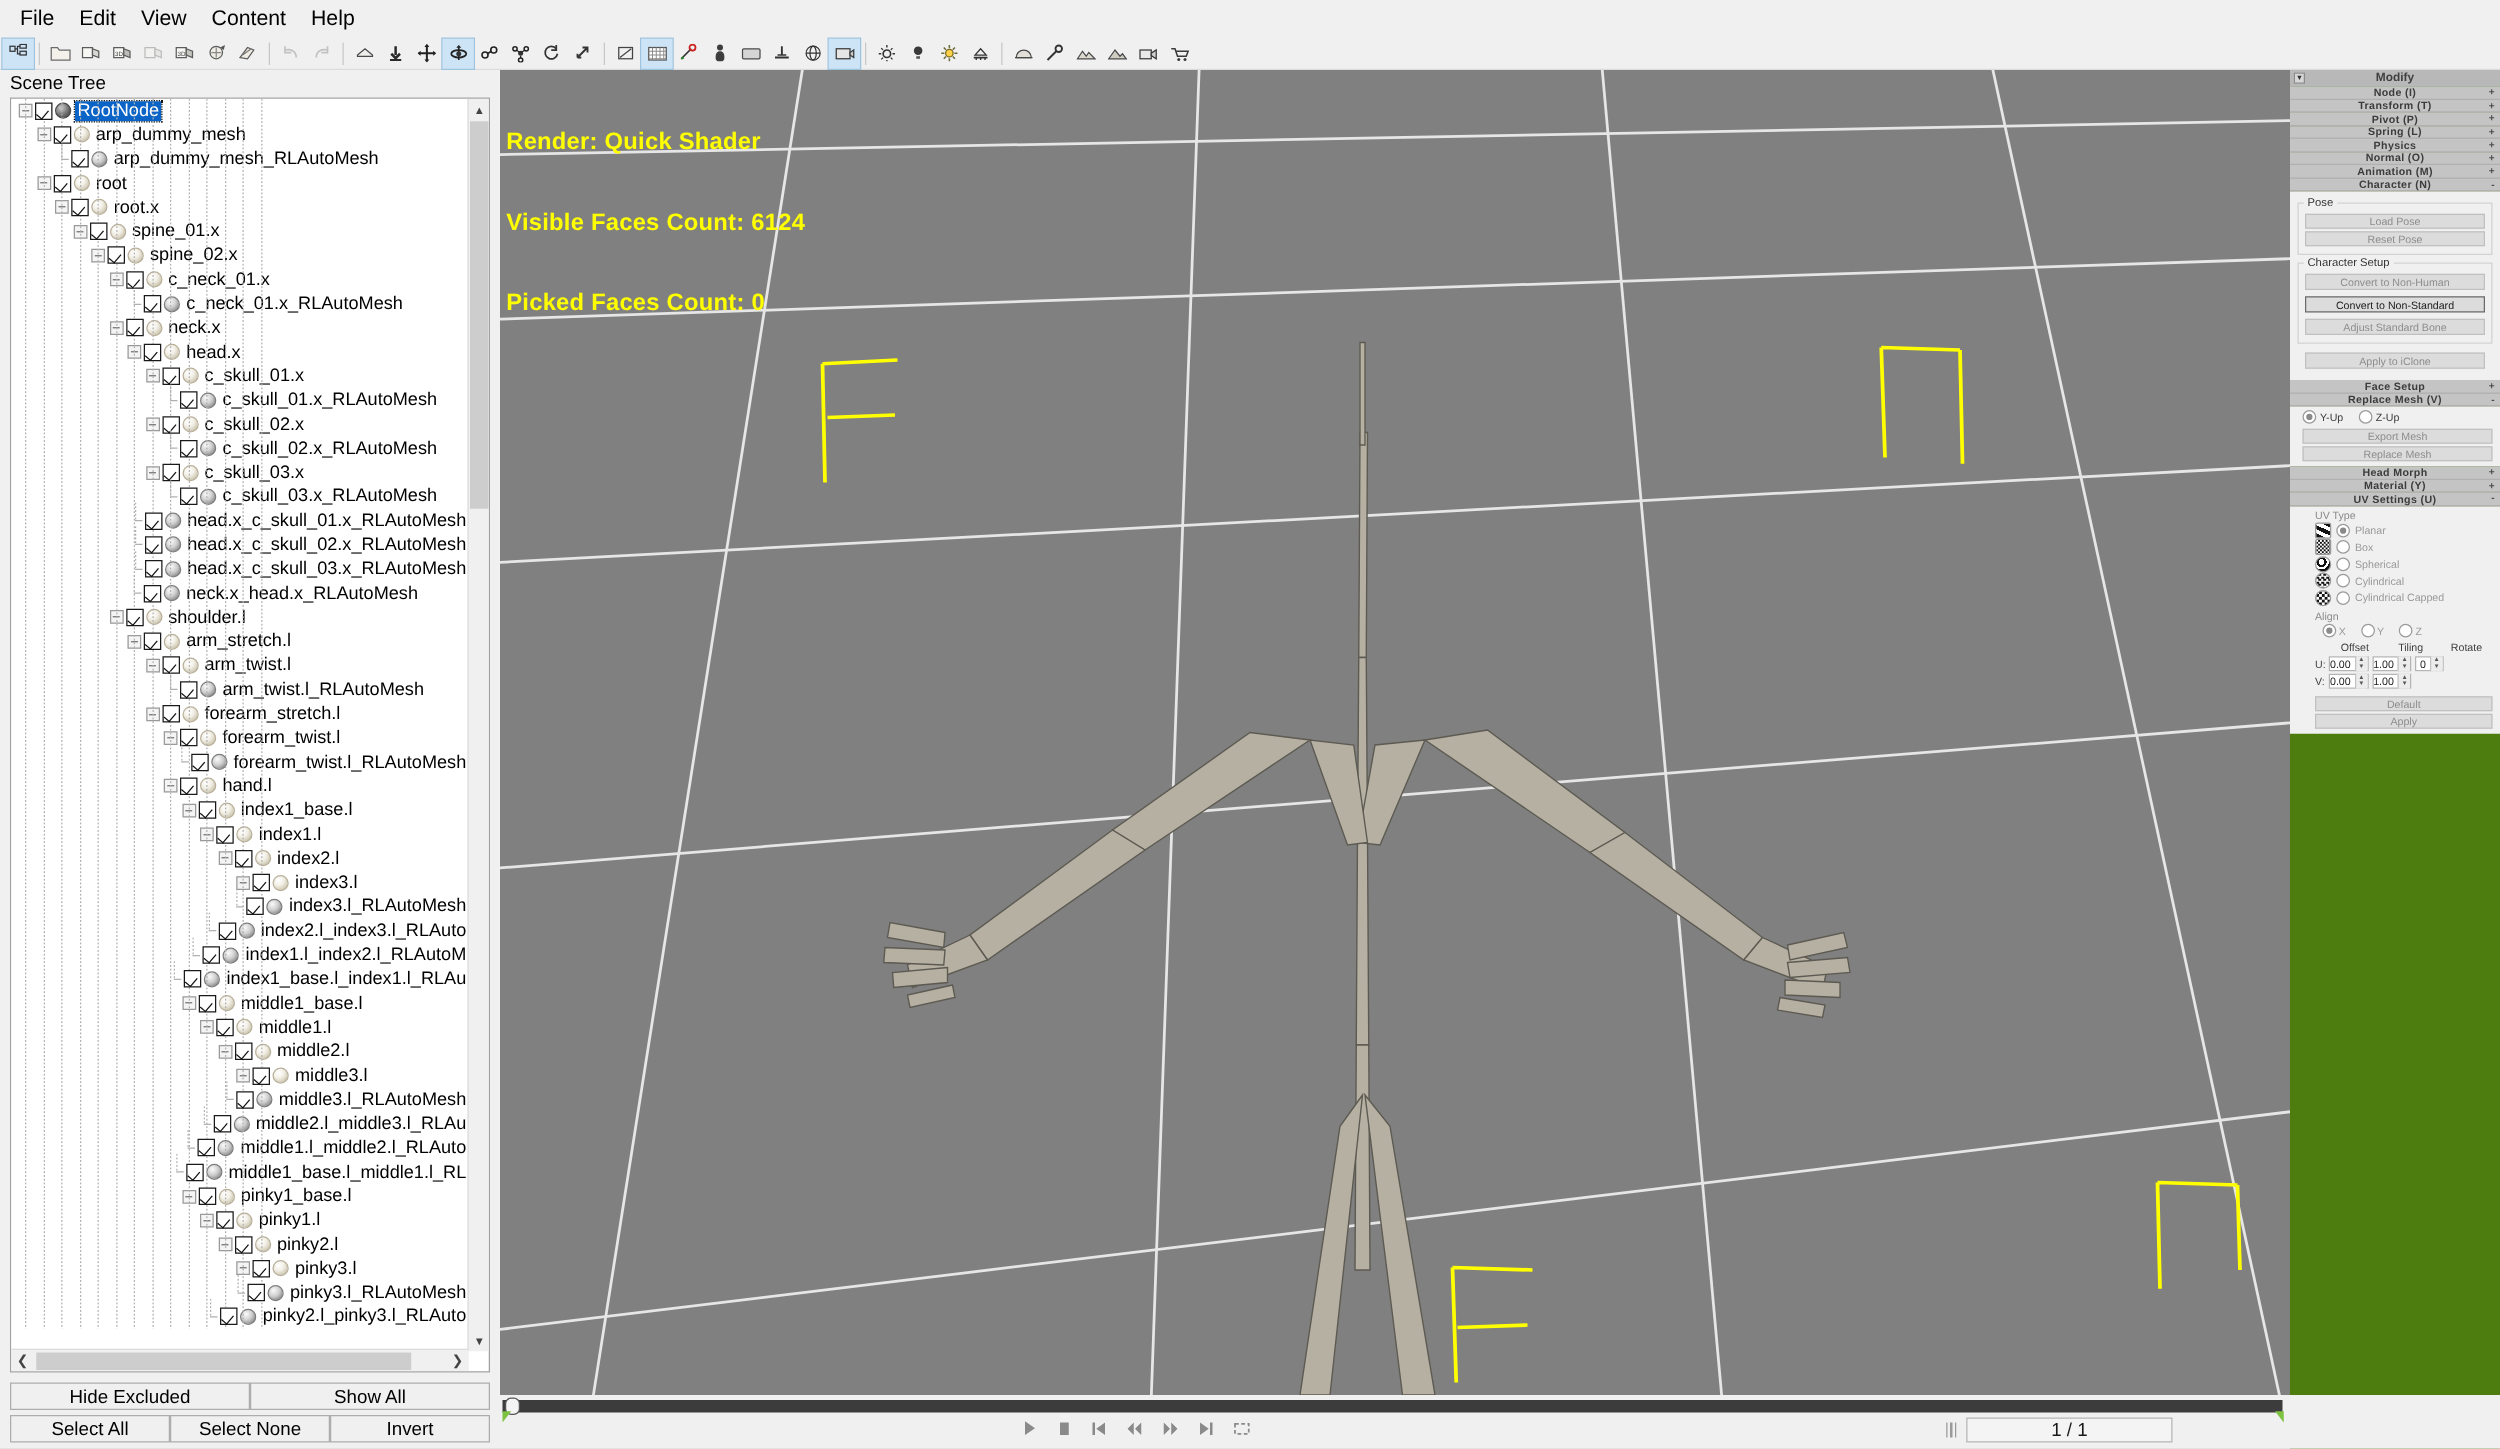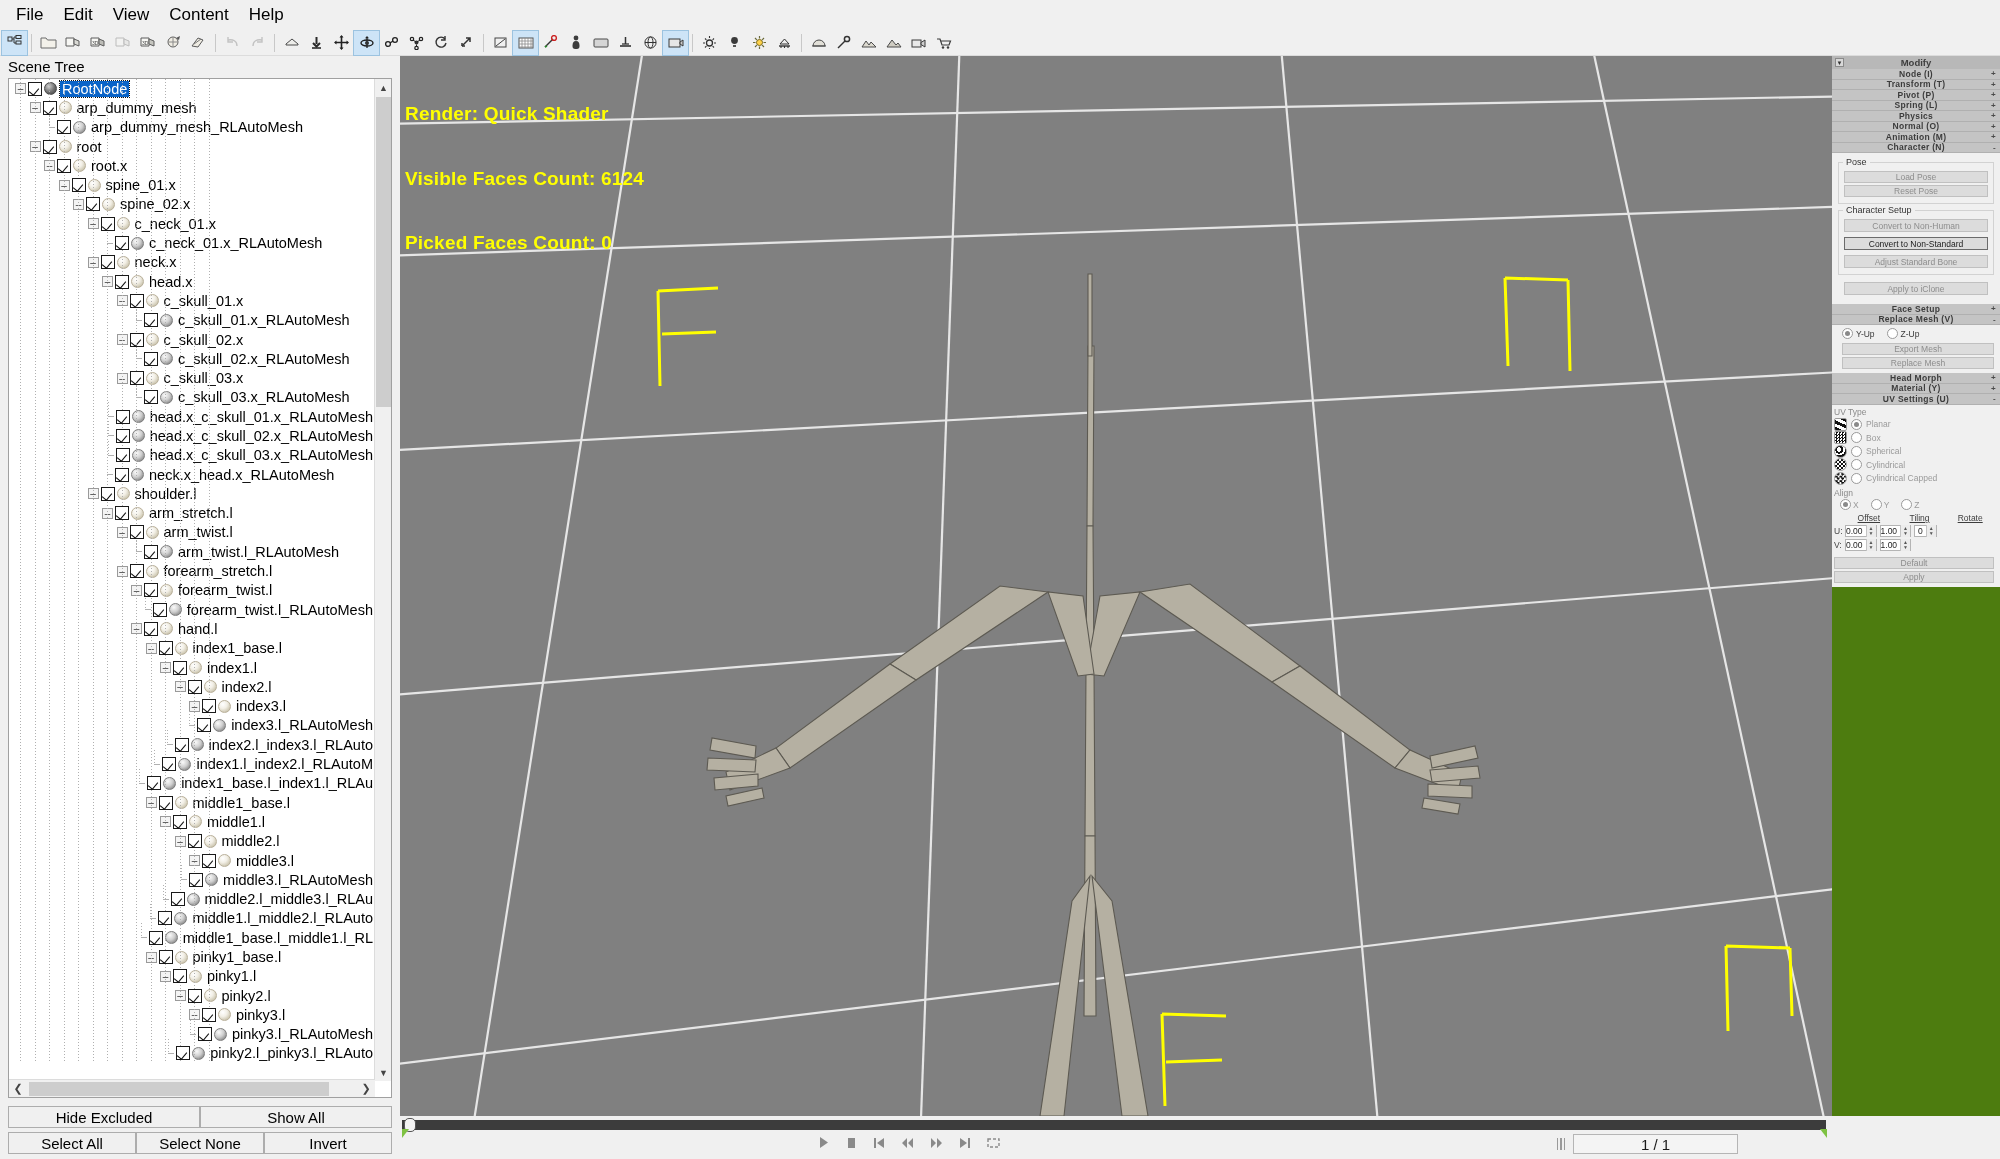--- a/index.html
+++ b/index.html
@@ -116,21 +116,21 @@
   .uvlabel { font-size:8.5px; color:#3a3a3a; }
   .spin { display:flex; align-items:center; border:1px solid #b4b4b4; background:#fff;
           height:12px; }
   .spin .v { flex:1; text-align:right; padding-right:3px; font-size:8.5px; color:#222; }
   .spin .ar { width:10px; height:12px; background:#ececec; border-left:1px solid #c4c4c4;
               display:flex; flex-direction:column; align-items:center; justify-content:center; }
   .spin .ar span { font-size:5px; line-height:5px; color:#555; }
   .fieldrow { display:flex; align-items:center; gap:3px; margin-top:2px; }
   .fieldrow .lk { width:8px; font-size:8.5px; color:#444; }
   .hdr3 { display:flex; gap:3px; padding-left:11px; font-size:8.5px; color:#3d3d3d; }
-  .hdr3 > span { flex:1; text-align:center;text-decoration:underline; }
+  .hdr3 > span { flex:1; text-align:center; }
 
   
   .bottombar { position:absolute; left:400px; top:1116px; width:1432px; height:43px; background:#f0f0f0; }
   .timeline { position:absolute; left:2px; top:4px; width:1424px; height:10px; background:#3c3c3c; }
   .tlhandle { position:absolute; left:2px; top:-2px; width:12px; height:14px;
               border:1.5px solid #555; border-radius:5px; background:#f4f4f4; }
   .tlmark { position:absolute; left:2px; top:13px; width:0;height:0;
             border-left:7px solid #7ec242; border-bottom:9px solid transparent; }
   .tlmark2 { position:absolute; right:5px; top:13px; width:0;height:0;
             border-right:7px solid #7ec242; border-bottom:9px solid transparent; }
@@ -949,21 +949,21 @@
     </div>
     <div class="rollup">
       <span>Material (Y)</span>
       <span class="pm">+</span>
     </div>
     <div class="rollup">
       <span>UV Settings (U)</span>
       <span class="pm">-</span>
     </div>
 
-    <div class="rp-body" style="padding:2px 6px 4px 2px;">
+    <div class="rp-body" style="padding:2px 6px 4px 20px;">
       <div class="uvlabel" style="color:#8a8a8a;margin-bottom:1px;">UV Type</div>
       <div id="uvtypes">
           <div class="uvrow">
             <span class="uvsw" style="background: repeating-linear-gradient(25deg, rgb(17, 17, 17) 0px, rgb(17, 17, 17) 3px, rgb(255, 255, 255) 3px, rgb(255, 255, 255) 6px); border-radius: 2px;"></span>
             <span class="radio on"></span>
             <span class="uvlabel" style="color: rgb(154, 154, 154);">Planar</span>
           </div>
           <div class="uvrow">
             <span class="uvsw" style="background: repeating-conic-gradient(rgb(17, 17, 17) 0deg, rgb(17, 17, 17) 25%, rgb(255, 255, 255) 0deg, rgb(255, 255, 255) 50%) 0px 0px / 3px 3px; border-radius: 2px;"></span>
             <span class="radio"></span>

